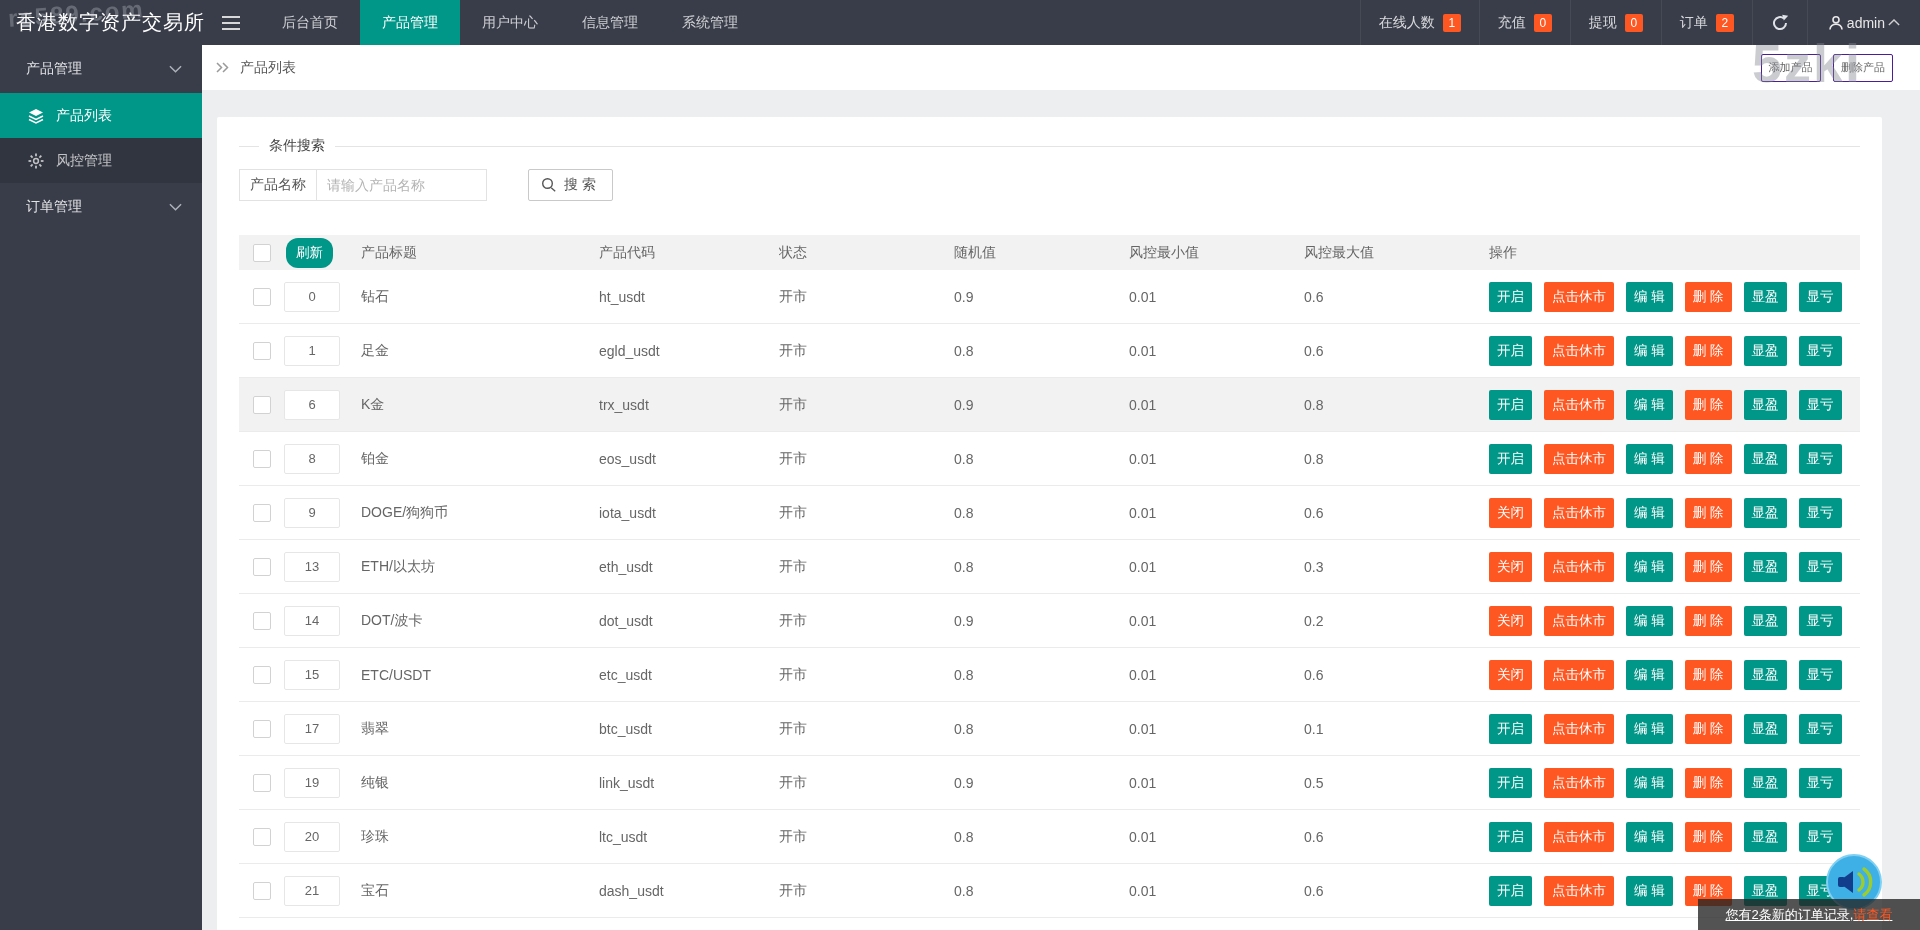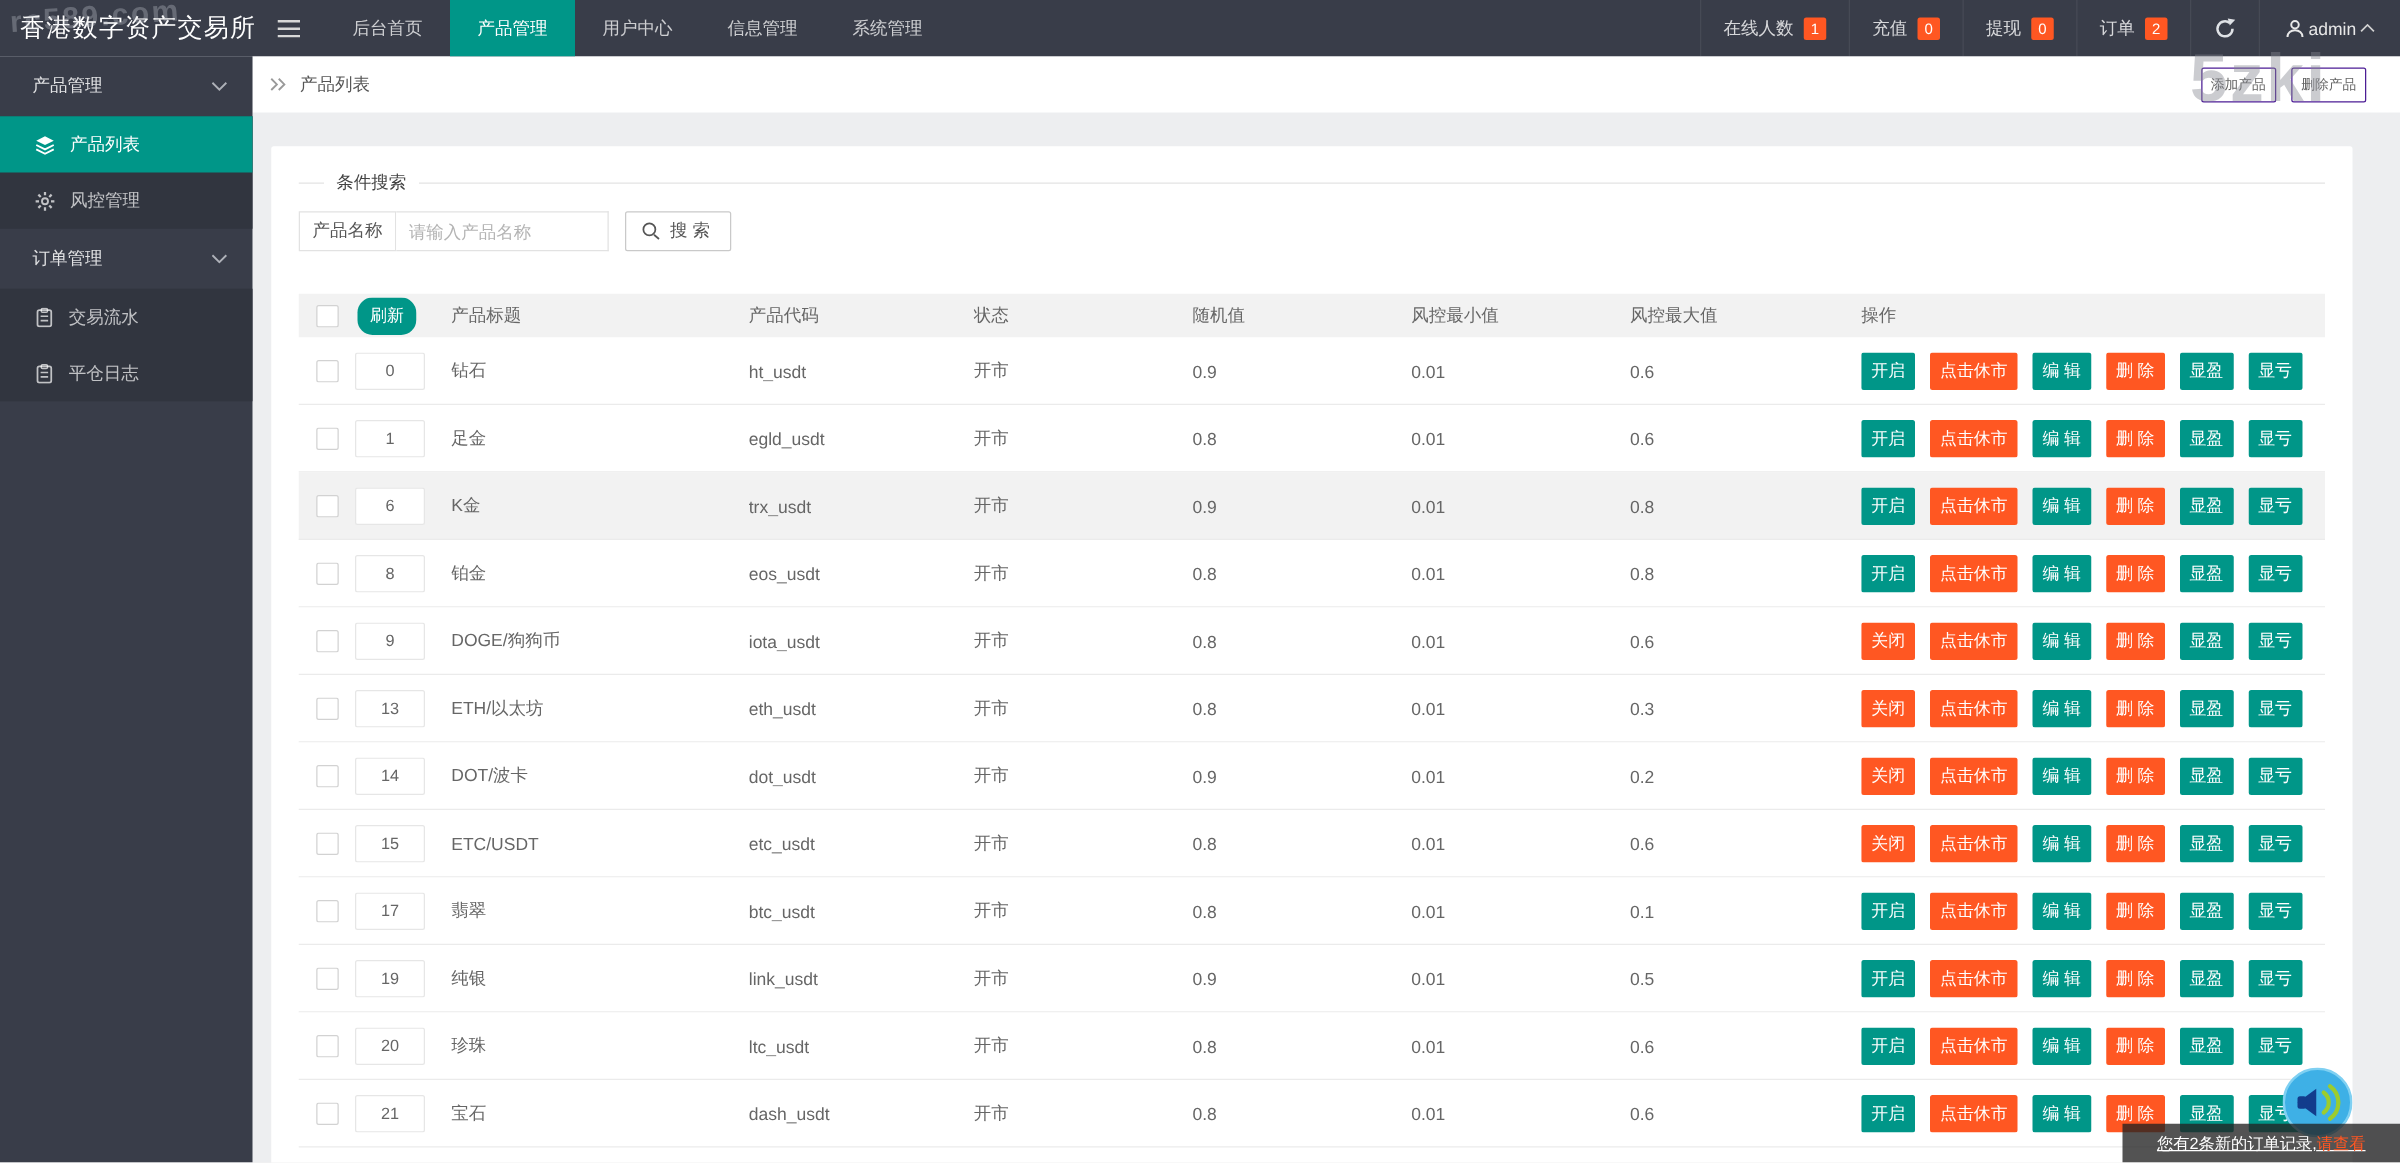--- a/index.html
+++ b/index.html
@@ -31,21 +31,21 @@
   .breadcrumb { display:flex; align-items:center; gap:9px; color:#555; font-size:14px; }
   .hbtn { height:28px; padding:0 7px; background:#fff; border:1px solid #4c1d95; border-radius:2px; color:#666; font-size:11px; cursor:pointer; }
   .hbtn + .hbtn { margin-left:8px; }
 
   
   .content { position:absolute; top:90px; left:202px; width:1718px; height:843px; background:#EDEEF0; overflow:hidden; }
   .card { margin:27px 38px 0 15px; background:#fff; border-radius:2px; padding:20px 22px; height:900px; }
 
   fieldset.search-set { border:none; border-top:1px solid #E4E4E4; padding:0; }
   fieldset.search-set legend { margin-left:20px; padding:0 10px; color:#444; font-size:14px; }
-  .search-row { display:flex; align-items:center; margin-top:14px; margin-left:0; }
+  .search-row { display:flex; align-items:center; margin-top:14px; margin-left:0;gap:28px; }
   .inp-group { display:flex; align-items:stretch; height:32px; }
   .inp-label { display:flex; align-items:center; padding:0 10px; border:1px solid #E2E2E2; background:#fff; color:#555; font-size:14px; }
   .inp-group input { width:170px; height:32px; border:1px solid #E2E2E2; border-left:none; padding:0 10px; font-size:14px; color:#333; outline:none; }
   .inp-group input::placeholder { color:#B4B4B4; }
   .search-btn { margin-left:13px; height:32px; padding:0 12px; background:#fff; border:1px solid #C9C9C9; border-radius:2px; color:#555; font-size:14px; display:flex; align-items:center; gap:7px; cursor:pointer; letter-spacing:4px; }
 
   
   .table { margin-top:34px; }
   .t-head, .t-row { display:grid; grid-template-columns:45px 77px 238px 180px 175px 175px 175px 185px 1fr; align-items:center; }
   .t-head { height:35px; background:#F2F2F2; color:#666; font-size:14px; }
@@ -163,40 +163,20 @@
           </svg>
           <span>风控管理</span>
         </div>
       </div>
       <div class="side-group">
         <span>订单管理</span>
         <svg width="13" height="8" viewBox="0 0 14 8">
           <polyline points="1,1 7,7 13,1" fill="none" stroke="#aeb1b8" stroke-width="1.6"></polyline>
         </svg>
       </div>
-      <div class="side-children">
-        <div class="side-item">
-          <svg width="15" height="16" viewBox="0 0 15 16">
-            <rect x="2" y="2" width="11" height="13" rx="1.5" fill="none" stroke="currentColor" stroke-width="1.4"></rect>
-            <rect x="5" y="0.8" width="5" height="3" rx="1" fill="none" stroke="currentColor" stroke-width="1.2"></rect>
-            <line x1="4.5" y1="7" x2="10.5" y2="7" stroke="currentColor" stroke-width="1.3"></line>
-            <line x1="4.5" y1="10.5" x2="10.5" y2="10.5" stroke="currentColor" stroke-width="1.3"></line>
-          </svg>
-          <span>交易流水</span>
-        </div>
-        <div class="side-item">
-          <svg width="15" height="16" viewBox="0 0 15 16">
-            <rect x="2" y="2" width="11" height="13" rx="1.5" fill="none" stroke="currentColor" stroke-width="1.4"></rect>
-            <rect x="5" y="0.8" width="5" height="3" rx="1" fill="none" stroke="currentColor" stroke-width="1.2"></rect>
-            <line x1="4.5" y1="7" x2="10.5" y2="7" stroke="currentColor" stroke-width="1.3"></line>
-            <line x1="4.5" y1="10.5" x2="10.5" y2="10.5" stroke="currentColor" stroke-width="1.3"></line>
-          </svg>
-          <span>平仓日志</span>
-        </div>
-      </div>
     </div>
   </div>
 
 <div class="page-header">
   <div class="breadcrumb">
     <svg width="15" height="11" viewBox="0 0 15 11">
       <polyline points="1,1 5.5,5.5 1,10" fill="none" stroke="#9a9a9a" stroke-width="1.5"></polyline>
       <polyline points="7,1 11.5,5.5 7,10" fill="none" stroke="#9a9a9a" stroke-width="1.5"></polyline>
     </svg>
     <span>产品列表</span>

